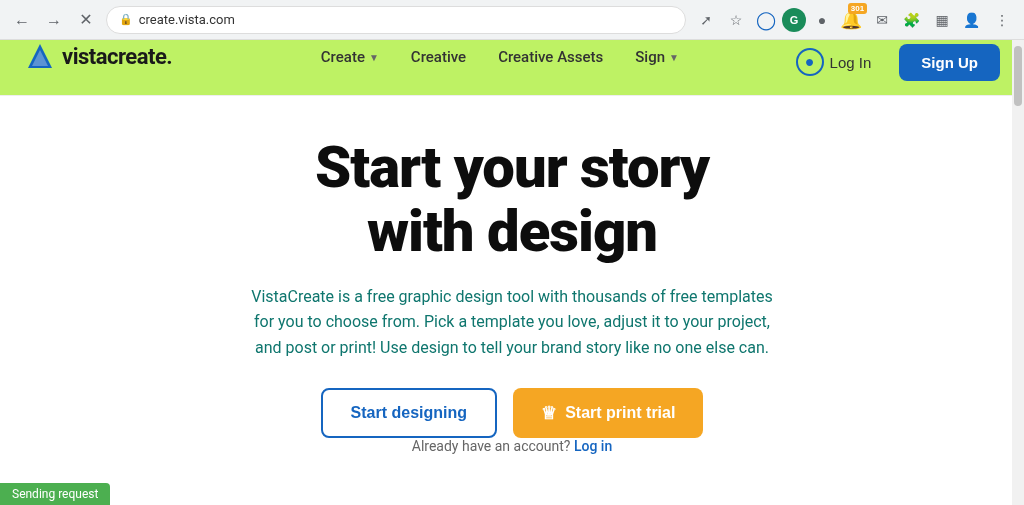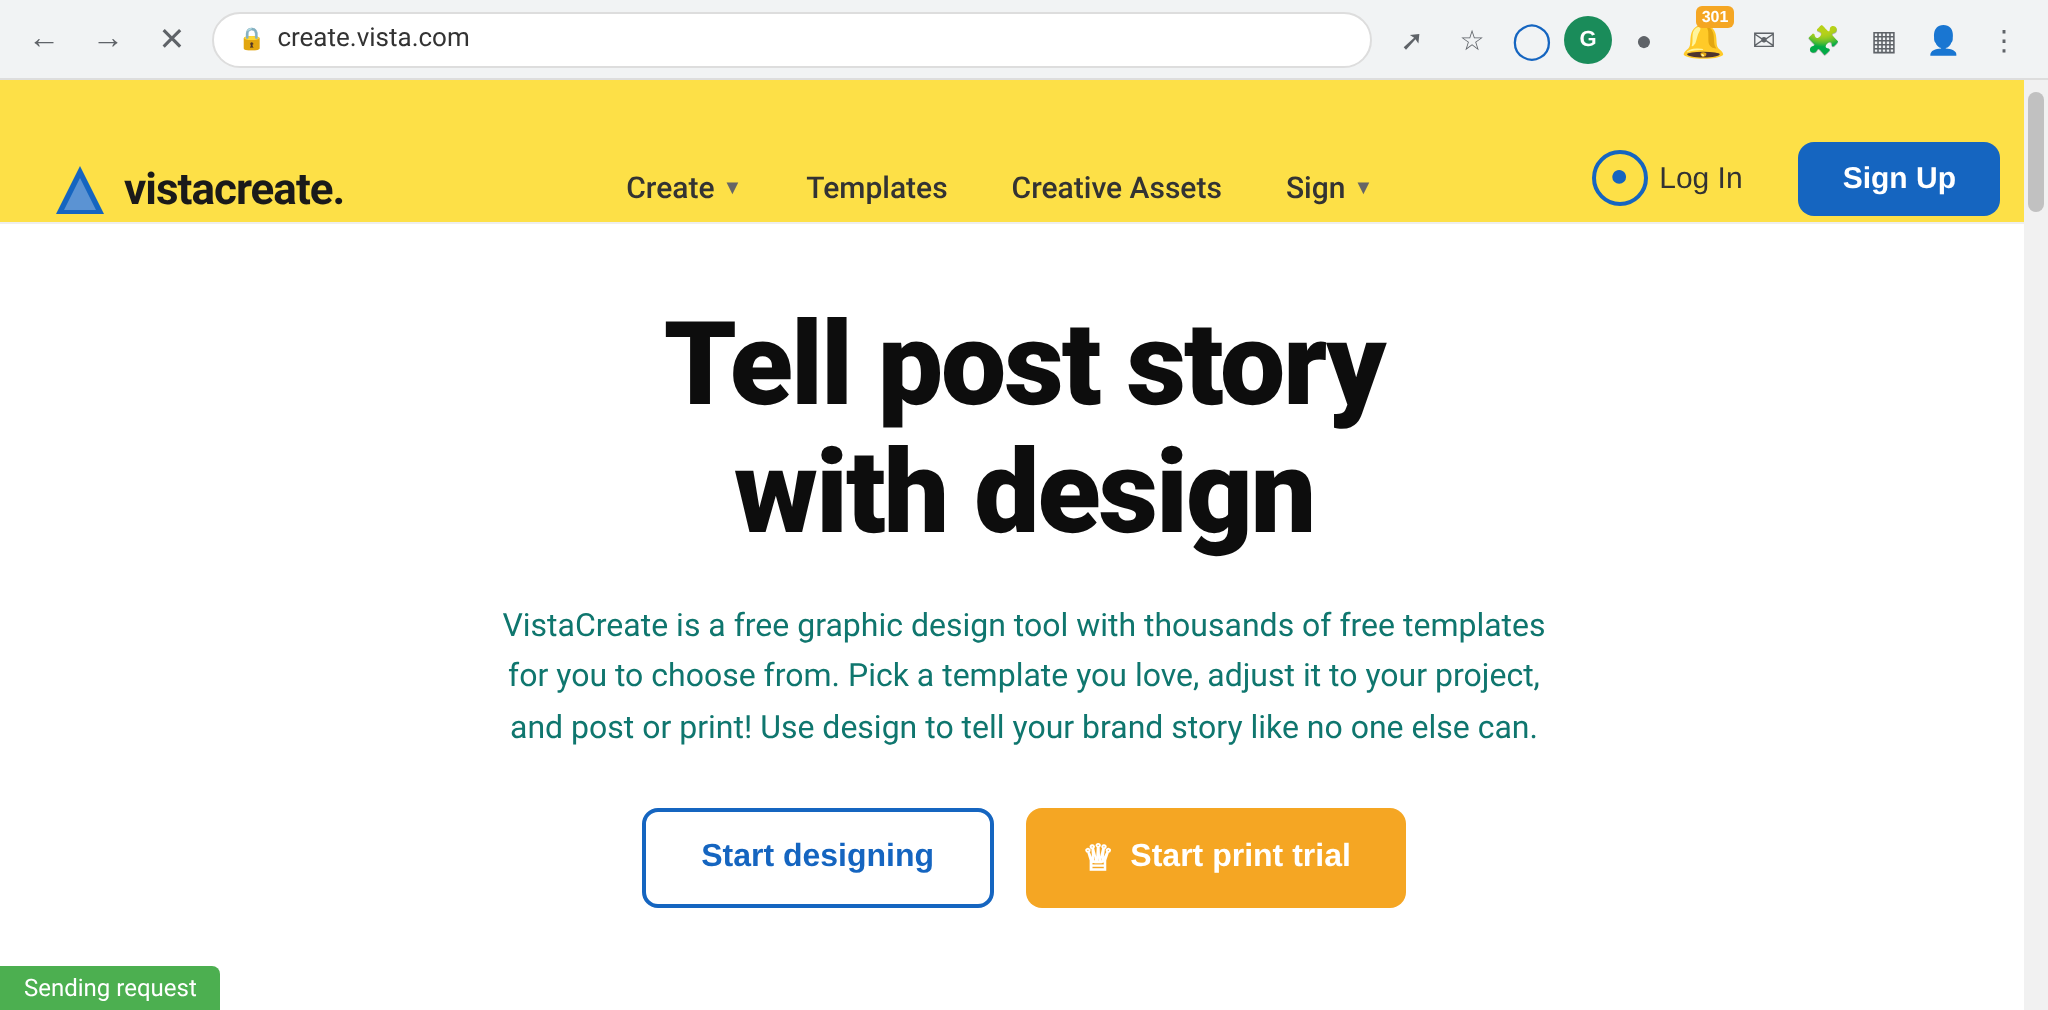--- a/index.html
+++ b/index.html
@@ -74,25 +74,25 @@
       cursor: pointer;
       display: flex;
       align-items: center;
       justify-content: center;
       color: #5f6368;
       font-size: 14px;
     }
 
     
     .navbar {
-      height: 72px;
-      background: #fde047;
+      height: 56px;
+      background: #bef264;
       border-bottom: 1px solid #eee;
       display: flex;
-      align-items: flex-end;
+      align-items: flex-start;
       padding: 0 24px;
       position: relative;
     }
     .logo {
       display: flex;
       align-items: center;
       gap: 6px;
       text-decoration: none;
       margin-right: 48px;
     }
@@ -314,21 +314,21 @@
     </svg>
     <span class="logo-text">vistacreate.</span>
   </a>
 
   <div class="nav-menu">
     <div class="nav-item">
       <span>Create</span>
       <span class="nav-chevron">▼</span>
     </div>
     <div class="nav-item">
-      <span>Templates</span>
+      <span>Creative</span>
     </div>
     <div class="nav-item">
       <span>Creative Assets</span>
     </div>
     <div class="nav-item">
       <span>Sign</span>
       <span class="nav-chevron">▼</span>
     </div>
   </div>
 
@@ -338,35 +338,39 @@
       <span>Log In</span>
     </button>
     <button class="signup-btn">
       <span>Sign Up</span>
     </button>
   </div>
 </nav>
 
 <main class="hero">
   <h1 class="hero-title">
-    <span>Tell post story</span><br>
+    <span>Start your story</span><br>
     <span>with design</span>
   </h1>
   <p class="hero-subtitle">VistaCreate is a free graphic design tool with thousands of free templates for you to choose from. Pick a template you love, adjust it to your project, and post or print! Use design to tell your brand story like no one else can.</p>
 
   <div class="hero-buttons">
     <button class="btn-start-designing">
       <span>Start designing</span>
     </button>
     <button class="btn-free-trial">
       <span class="crown-icon">♕</span>
       <span>Start print trial</span>
     </button>
   </div>
 
+  <p class="already-account">
+    <span>Already have an account?</span>
+    <a href="#">Log in</a>
+  </p>
 </main>
 
 <div class="status-bar">
   <span>Sending request</span>
 </div>
 
 <div class="scrollbar">
   <div class="scrollbar-thumb"></div>
 </div>
 

